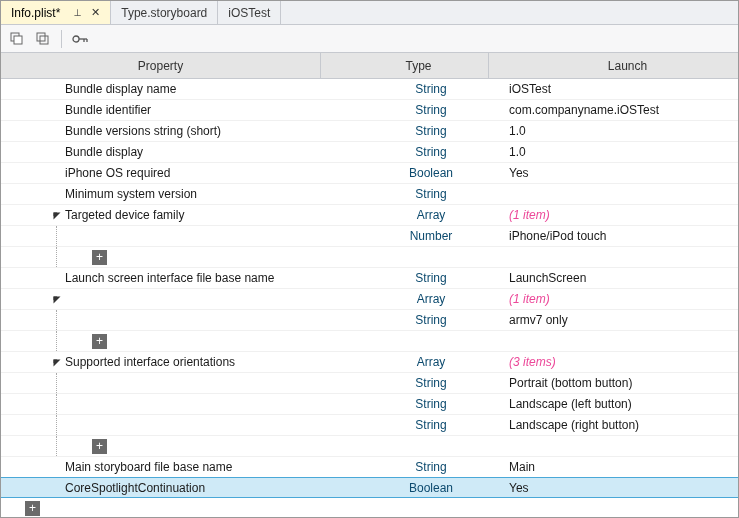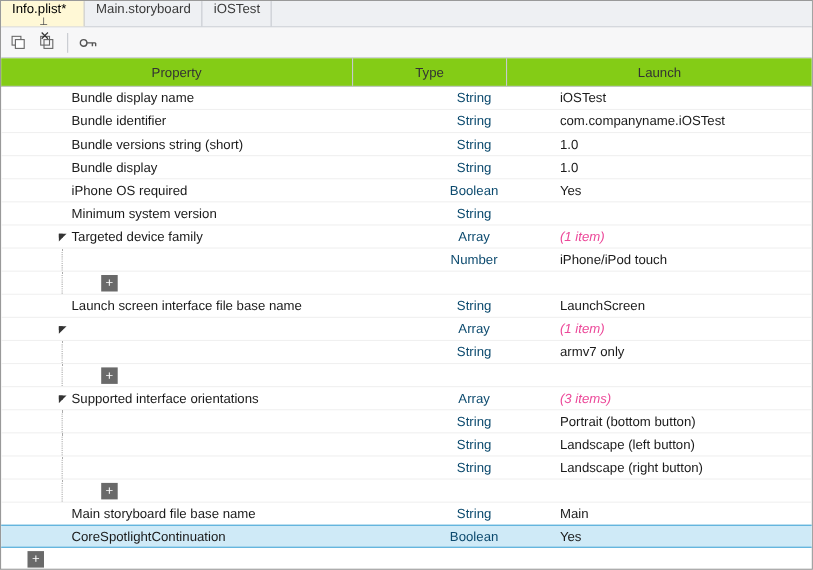--- a/index.html
+++ b/index.html
@@ -21,21 +21,20 @@
   }
   .tab {
     display: flex;
     align-items: center;
     padding: 0 10px;
     height: 100%;
     border-right: 1px solid #c6c9cf;
     font-size: 12px;
     cursor: pointer;
     color: #3a3a3a;
-    flex-direction: column;
   }
   .tab.active {
     background: #fff8d6;
     color: #000;
     position: relative;
   }
   .tab .mod { margin-right: 6px; }
   .tab .pin { margin: 0 6px 0 8px; font-size: 10px; color: #555; }
   .tab .close { margin-left: 4px; font-size: 11px; color: #333; }
   .toolbar {
@@ -67,23 +66,24 @@
   }
   .tb-select::after{
     content:''; position:absolute; right:5px; top:50%;
     border:4px solid transparent; border-top-color:#555;
     transform: translateY(-2px);
   }
   .headers {
     display:flex;
     height:26px;
     border-bottom:1px solid #c6c9cf;
-    background:#84cc16;
+    background:#e5e5e5;
     font-size:12px;
     color:#333;
+    gap:28px;
   }
   .col-prop { width:320px; border-right:1px solid #c6c9cf; display:flex; align-items:center; justify-content:center;}
   .col-type { width:140px; border-right:1px solid #c6c9cf; display:flex; align-items:center; justify-content:center;}
   .col-value { flex:1; display:flex; align-items:center; justify-content:center;}
   .rows { }
   .row {
     display:flex;
     height:21px;
     align-items:center;
     border-bottom:1px solid #f0f0f0;
@@ -129,21 +129,21 @@
 </head>
 <body>
 
 <div class="tabs">
   <div class="tab active">
     <span class="mod">Info.plist*</span>
     <span class="pin">⟂</span>
     <span class="close">✕</span>
   </div>
   <div class="tab">
-    <span>Main.storyboard</span>
+    <span>Type.storyboard</span>
   </div>
   <div class="tab">
     <span>iOSTest</span>
   </div>
 </div>
 
 <div class="toolbar">
   <div class="tb-btn">
     <svg width="14" height="14" viewBox="0 0 14 14">
         <rect x="1" y="1" width="8" height="8" fill="none" stroke="#666"></rect>

